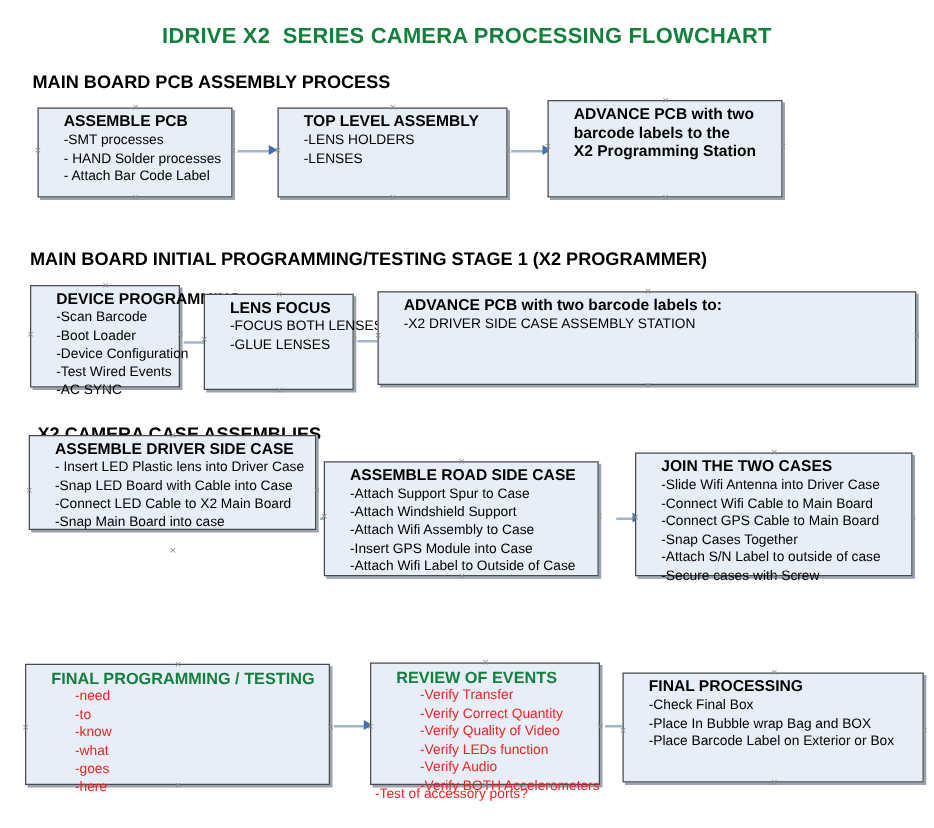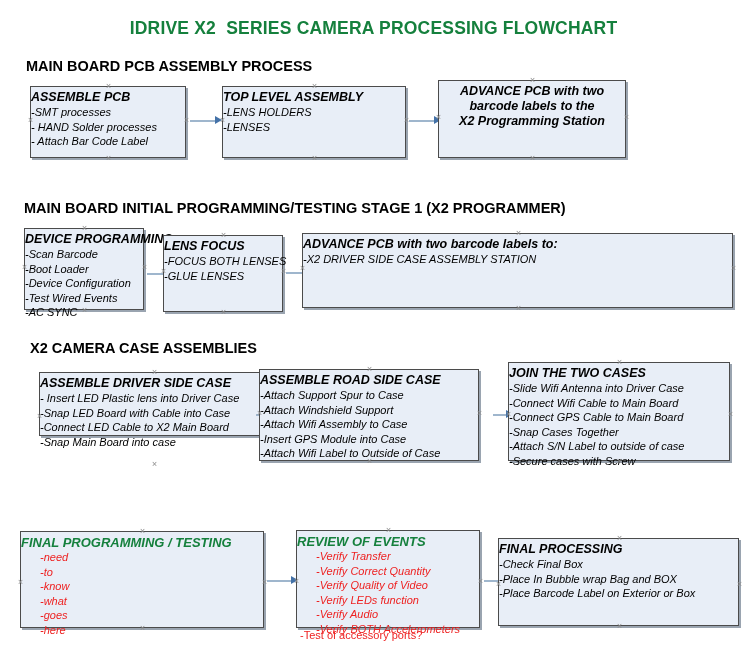--- a/index.html
+++ b/index.html
@@ -58,22 +58,21 @@
     line-height: 15px;
     white-space: nowrap;
   }
   .node .line {
     font-size: 11px;
     color: #000000;
     line-height: 14.5px;
     white-space: nowrap;
   }
   .node.pad {
-    padding: 3px 0 0 0;
-    font-style: italic;
+    padding: 3px 0 0 20px;
   }
   
   .node.red .title { color: #15803d; font-size: 13px; }
   .node.red .line  { color: #ee2222; margin-left: 19px; }
 
   
   .overflow-line {
     position: absolute;
     font-size: 11px;
     line-height: 14.5px;
@@ -138,21 +137,21 @@
     <div class="line">-LENSES</div>
     <div class="handle" style="left:-4px; top:30px;"></div>
     <div class="handle" style="left:88px; top:-4px;"></div>
     <div class="handle" style="left:88px; top:68px;"></div>
     <div class="handle" style="left:180px; top:30px;"></div>
   </div>
 
   <div class="conn" style="left:409px; top:120px; width:28px;"></div>
   <div class="arrowhead" style="left:434px; top:116px;"></div>
 
-  <div class="node pad" style="left:438px; top:80px; width:188px; height:78px;text-align:center;">
+  <div class="node pad" style="left:438px; top:80px; width:188px; height:78px;">
     <div class="title">ADVANCE PCB with two</div>
     <div class="title">barcode labels to the</div>
     <div class="title"> X2 Programming Station</div>
     <div class="handle" style="left:-4px; top:33px;"></div>
     <div class="handle" style="left:90px; top:-4px;"></div>
     <div class="handle" style="left:90px; top:74px;"></div>
     <div class="handle" style="left:184px; top:33px;"></div>
   </div>
 
   <div class="section-title" style="left:24px; top:200px;">MAIN BOARD INITIAL PROGRAMMING/TESTING STAGE 1 (X2 PROGRAMMER)</div>
@@ -190,21 +189,21 @@
     <div class="title">ADVANCE PCB with two barcode labels to:</div>
     <div class="line">-X2 DRIVER  SIDE  CASE  ASSEMBLY STATION</div>
     <div class="handle" style="left:-4px; top:31px;"></div>
     <div class="handle" style="left:212px; top:-4px;"></div>
     <div class="handle" style="left:212px; top:71px;"></div>
     <div class="handle" style="left:427px; top:31px;"></div>
   </div>
 
   <div class="section-title" style="left:30px; top:340px;">X2 CAMERA CASE ASSEMBLIES</div>
 
-  <div class="node pad" style="left:23px; top:372px; width:230px; height:64px;margin-left:16px;">
+  <div class="node pad" style="left:23px; top:348px; width:230px; height:76px;">
     <div class="title">ASSEMBLE DRIVER SIDE CASE</div>
     <div class="line">- Insert LED Plastic lens into Driver Case</div>
     <div class="line">-Snap LED Board with Cable into Case</div>
     <div class="line">-Connect LED Cable to X2 Main Board</div>
     <div class="line">-Snap Main Board into case</div>
     <div class="handle" style="left:-4px; top:40px;"></div>
     <div class="handle" style="left:111px; top:-4px;"></div>
     <div class="handle" style="left:111px; top:88px;"></div>
     <div class="handle" style="left:226px; top:40px;"></div>
   </div>

